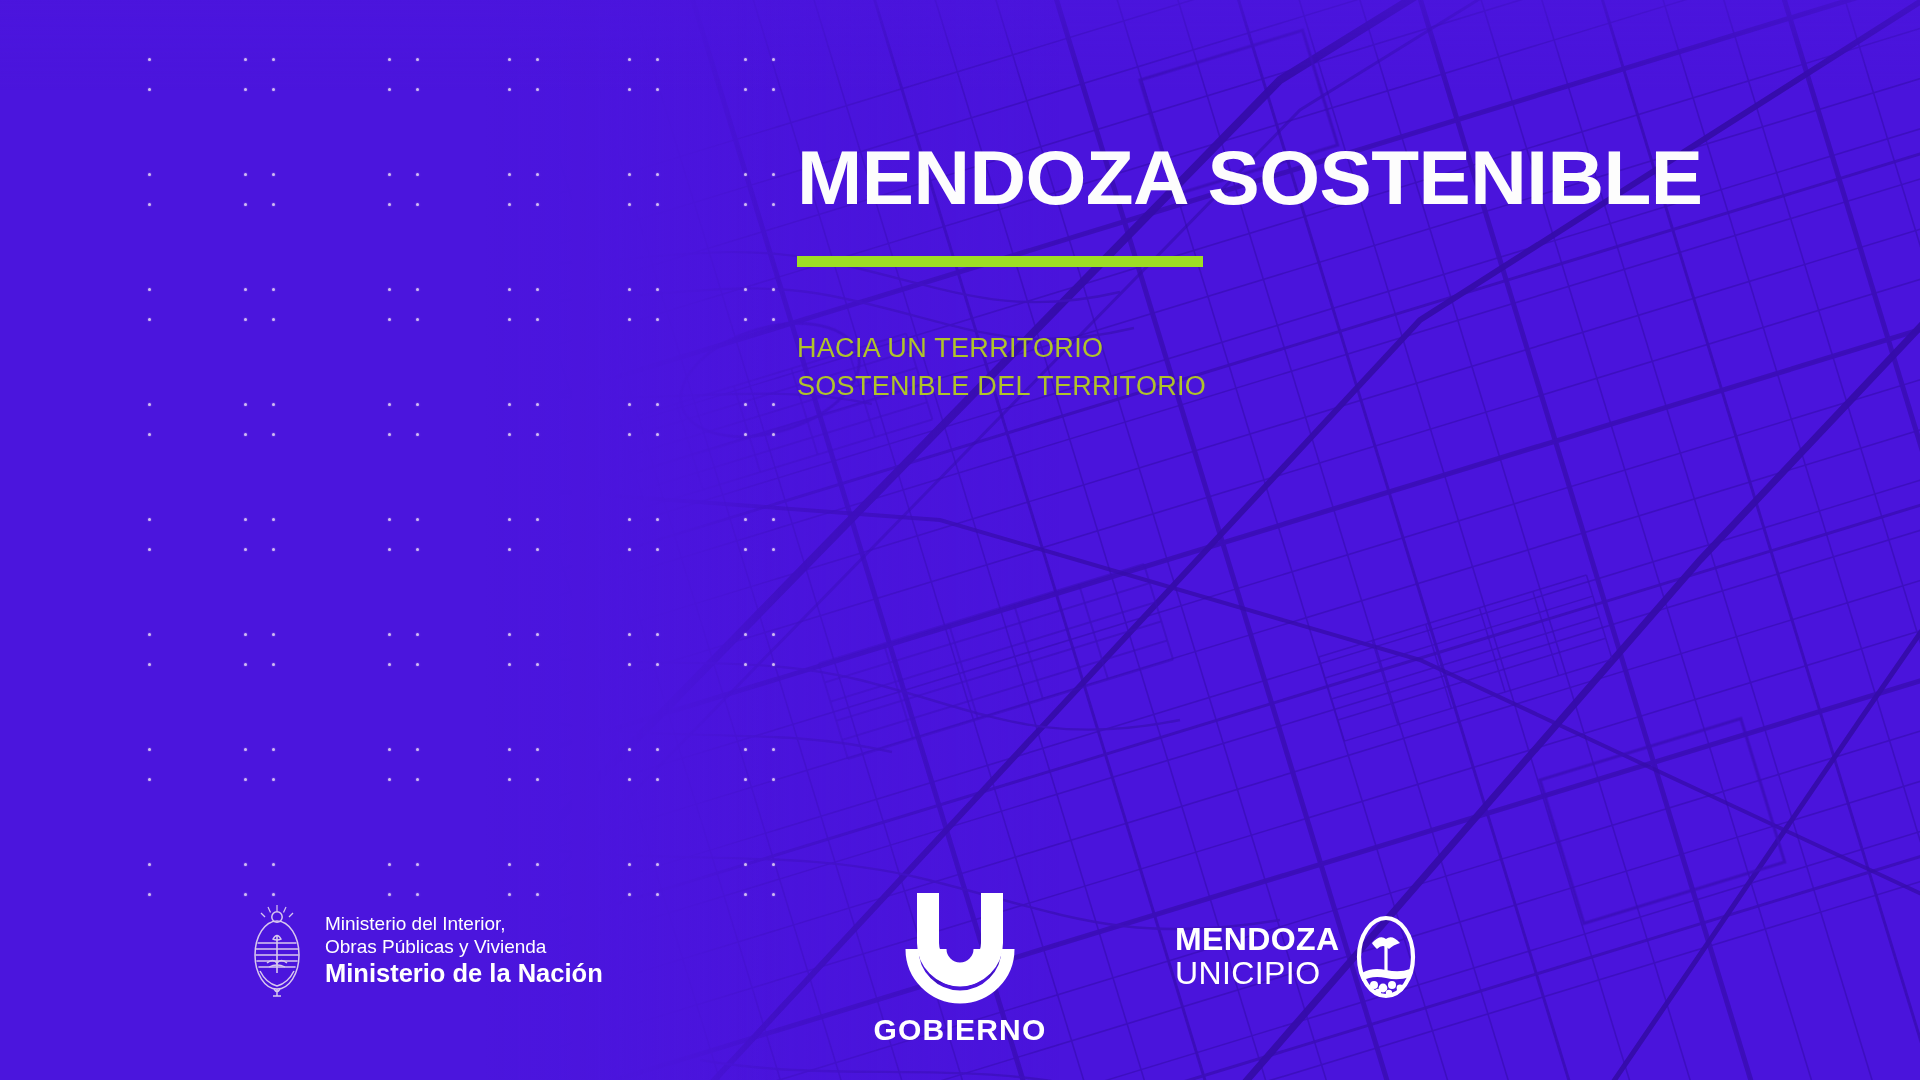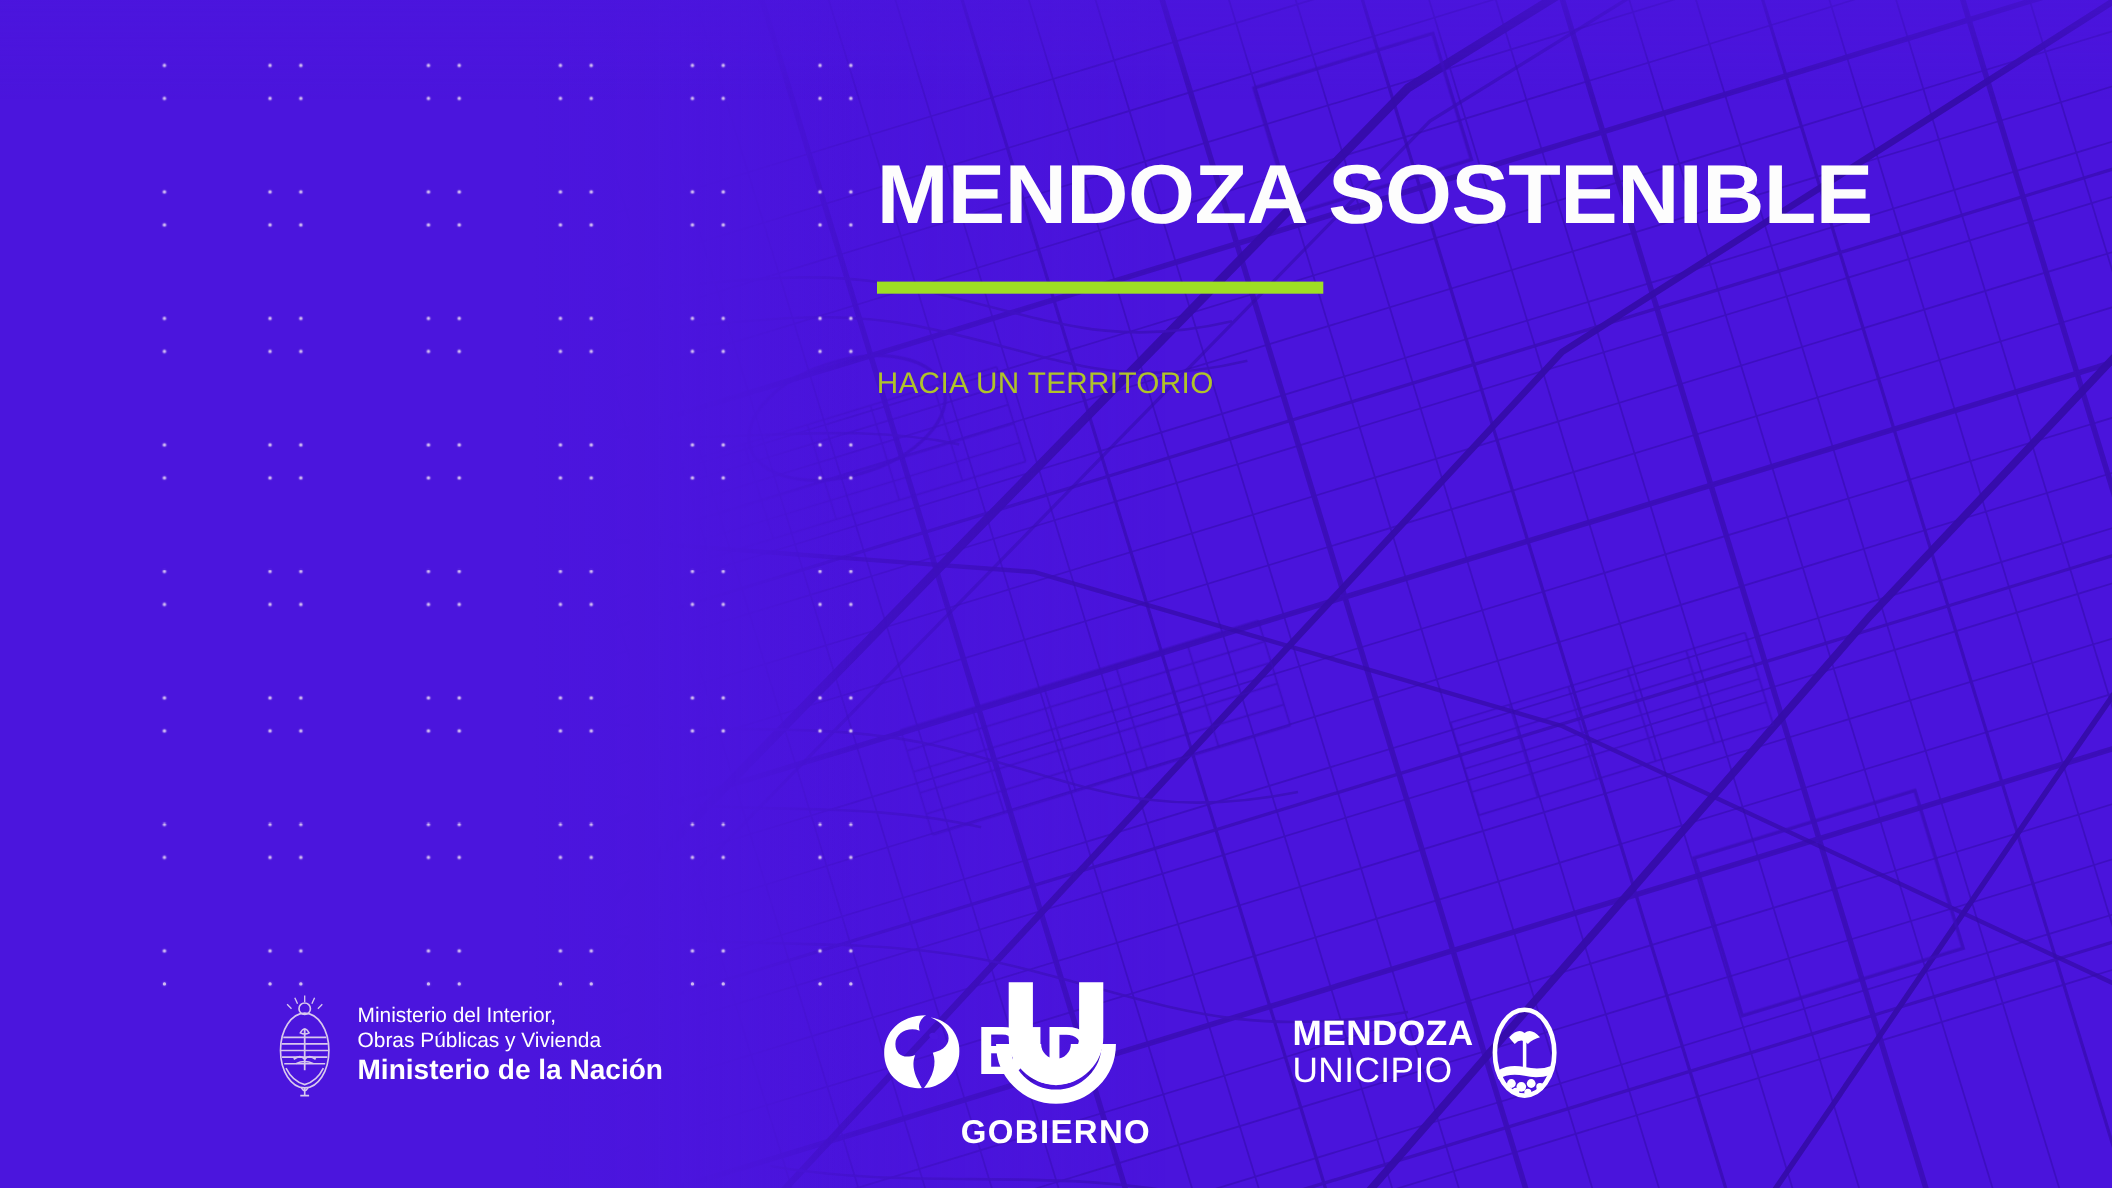--- a/index.html
+++ b/index.html
@@ -517,20 +517,21 @@
       <div class="dot" style="left: 508px; top: 835px;"></div>
       <div class="dot" style="left: 596px; top: 835px;"></div>
       <div class="dot" style="left: 624px; top: 835px;"></div>
     </div>
 
   <div class="headline">
     <div class="maintitle">MENDOZA SOSTENIBLE</div>
     <div class="rule"></div>
     <div class="subtitle">
       <div>HACIA UN TERRITORIO</div>
+      <div>SOSTENIBLE DEL TERRITORIO</div>
     </div>
   </div>
 
   <div class="logo-bar">
 
     <div class="logo logo-ar">
       <svg class="ar-crest" viewBox="0 0 62 104">
         <g fill="none" stroke="#d8c8ee" stroke-width="1.5">
 
           <g stroke-width="1.2">
@@ -565,33 +566,20 @@
           <path d="M27 97 H35"></path>
         </g>
       </svg>
       <div class="ar-text">
         <div class="ar-l1">Ministerio del Interior,</div>
         <div class="ar-l2">Obras Públicas y Vivienda</div>
         <div class="ar-l3">Ministerio de la Nación</div>
       </div>
     </div>
 
-    <div class="logo logo-bid">
-      <svg class="bid-mark" viewBox="0 0 74 70">
-        <path d="M40 2 C 14 2, 0 20, 2 40 C 4 60, 22 70, 36 68
-                 C 30 58, 26 48, 30 38 C 20 42, 12 38, 12 28
-                 C 12 18, 24 12, 34 16 C 32 10, 36 4, 40 2 Z" fill="#ffffff"></path>
-        <path d="M44 4 C 60 6, 72 20, 70 38 C 68 56, 52 68, 38 68
-                 C 46 58, 50 46, 46 36 C 56 34, 62 28, 60 20
-                 C 58 12, 50 6, 44 4 Z" fill="#ffffff"></path>
-        <ellipse cx="47" cy="21" rx="4.4" ry="3" fill="#4b15dd" transform="rotate(18 47 21)"></ellipse>
-        <ellipse cx="56" cy="26" rx="3" ry="2.1" fill="#4b15dd" transform="rotate(18 56 26)"></ellipse>
-      </svg>
-      <div class="bid-word">BID</div>
-    </div>
 
     <div class="logo logo-mza">
       <div class="mza-text">
         <div class="mza-l1">MENDOZA</div>
         <div class="mza-l2">UNICIPIO</div>
       </div>
       <svg class="mza-crest" viewBox="0 0 60 84">
         <ellipse cx="30" cy="42" rx="27" ry="39" fill="none" stroke="#ffffff" stroke-width="4.2"></ellipse>
 
         <path d="M16 28 q8 -9 14 -4 q6 -5 14 4 q-7 2 -11 6 q-3 -3 -6 -3 q-3 0 -6 3 q-4 -4 -5 -6 z" fill="#ffffff"></path>

